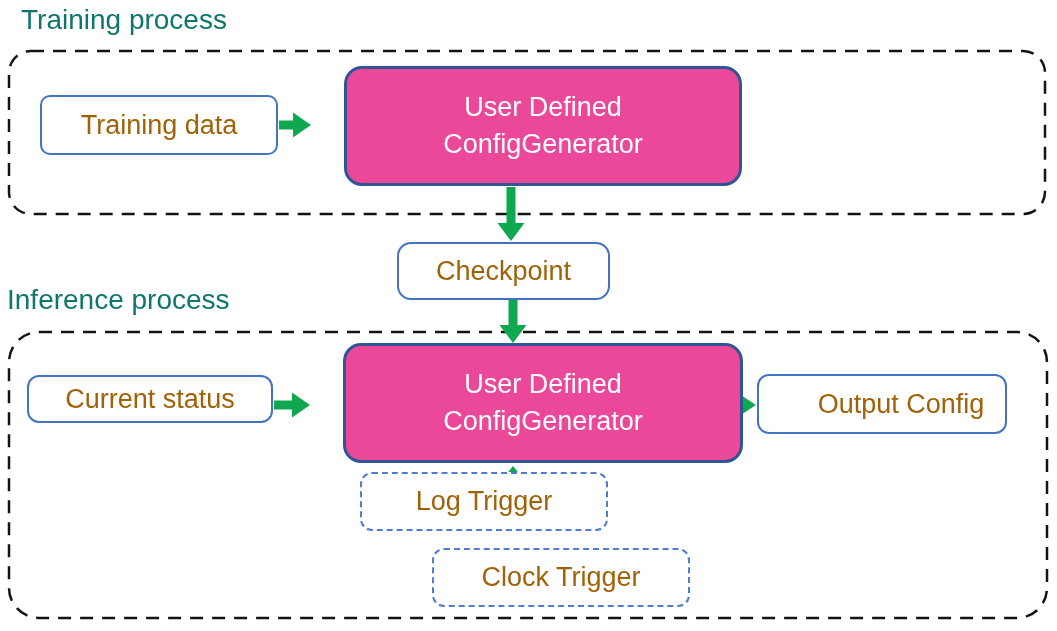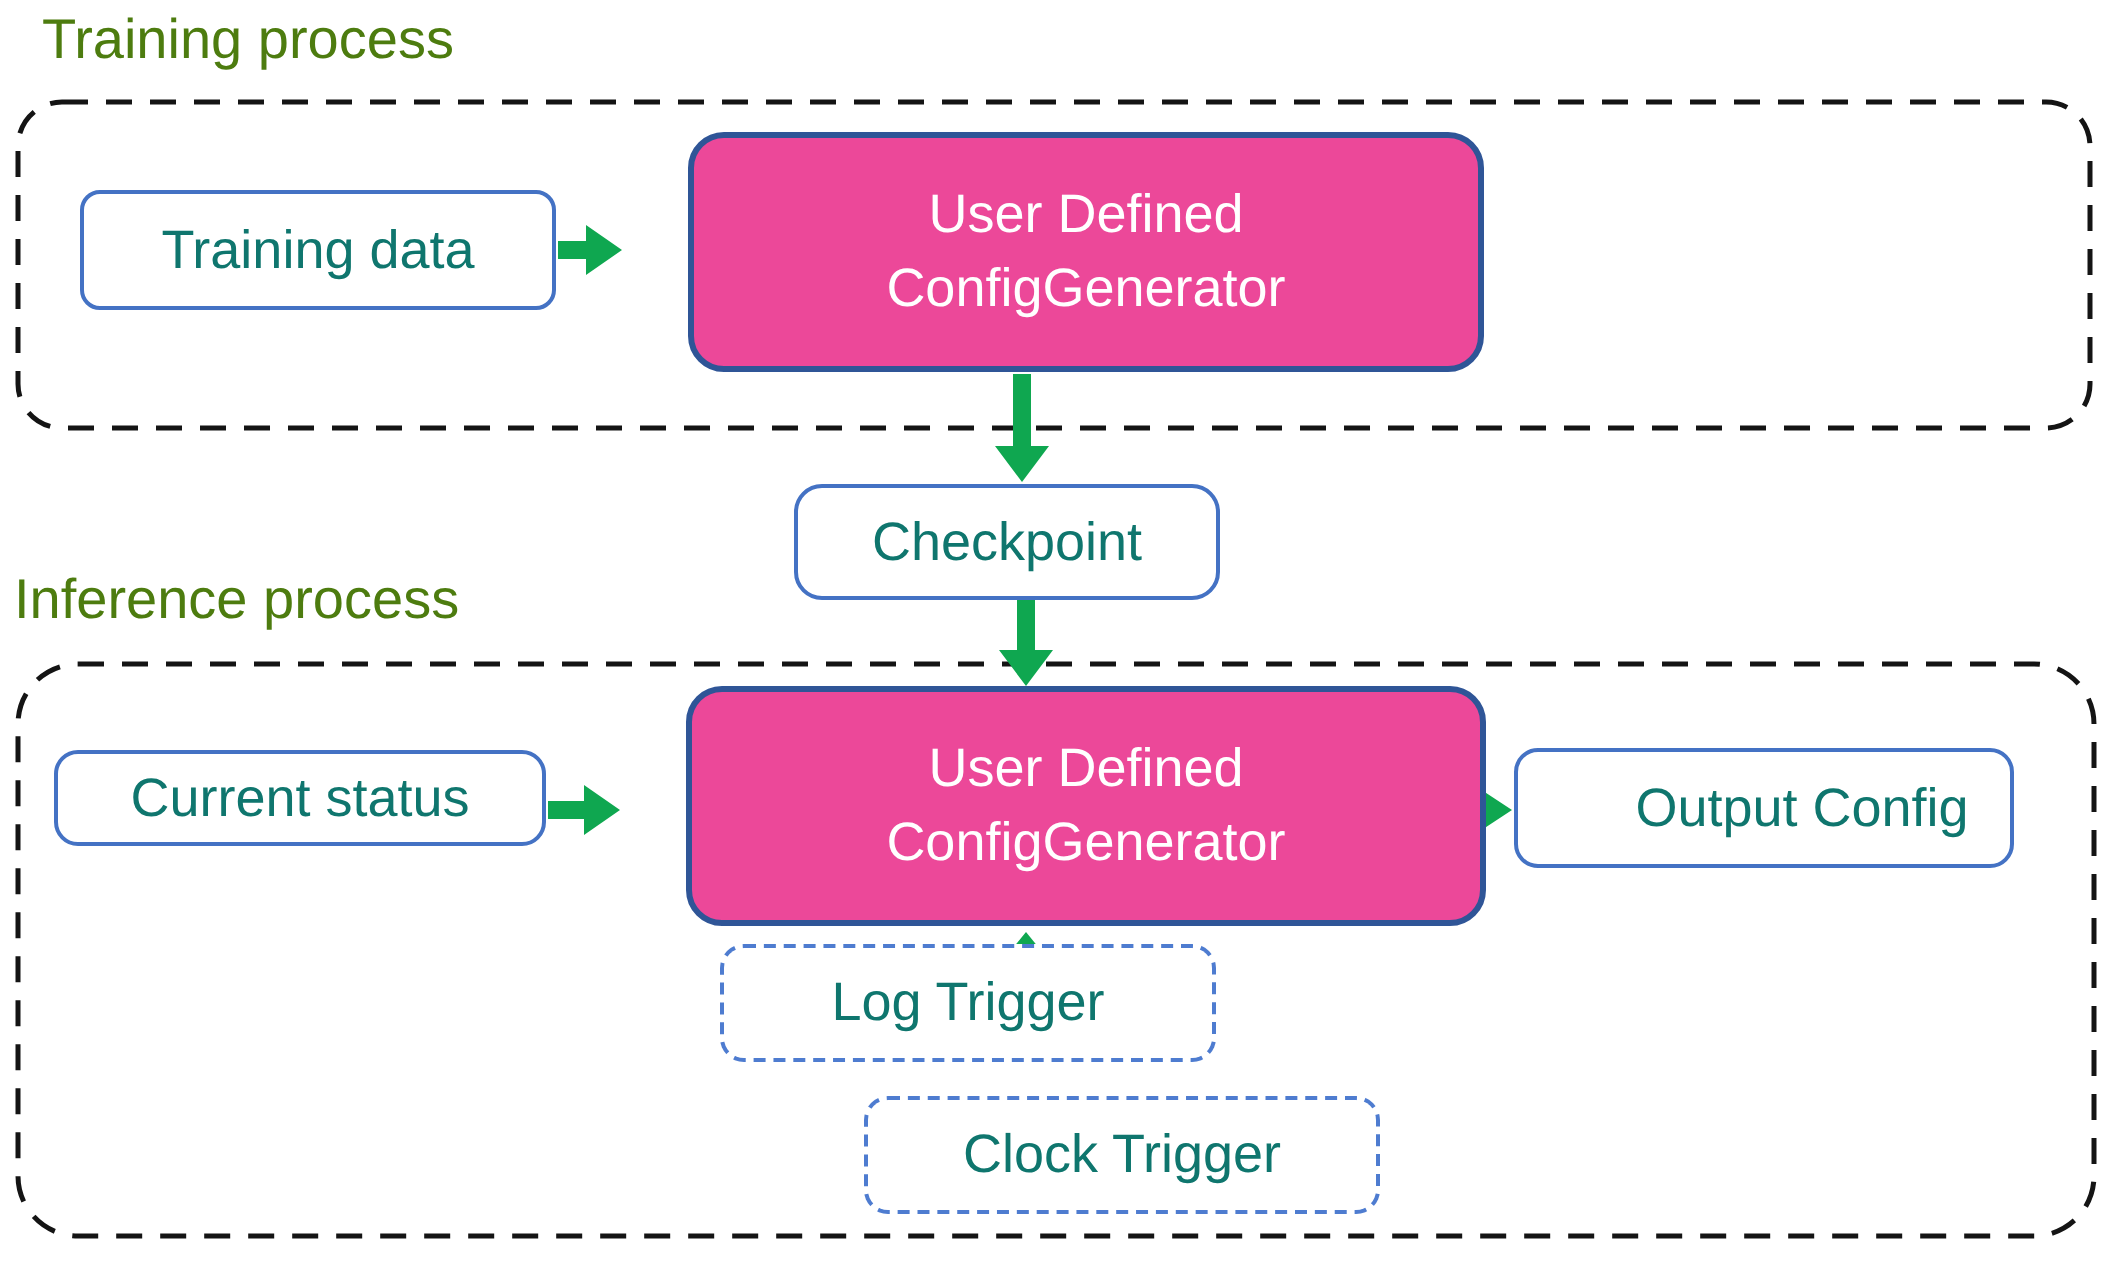--- a/index.html
+++ b/index.html
@@ -7,32 +7,32 @@
     position:relative;
     width:1057px;height:631px;
     background:#ffffff;
     font-family:"Liberation Sans", sans-serif;
     overflow:hidden;
   }
   .overlay{position:absolute;left:0;top:0;width:1057px;height:631px;}
   .section-title{
     position:absolute;
     font-size:28px;
-    color:#4d7c0f;
+    color:#0f766e;
     white-space:nowrap;
   }
   .box{
     position:absolute;
     box-sizing:border-box;
     display:flex;
     align-items:center;
     justify-content:center;
     text-align:center;
     font-size:27px;
-    color:#0f766e;
+    color:#a16207;
     background:#ffffff;
   }
   .outline-box{
     border:2px solid #4472C4;
     border-radius:12px;
   }
   .blue-box{
     background:#ec4899;
     border:3px solid #2F5597;
     border-radius:18px;

